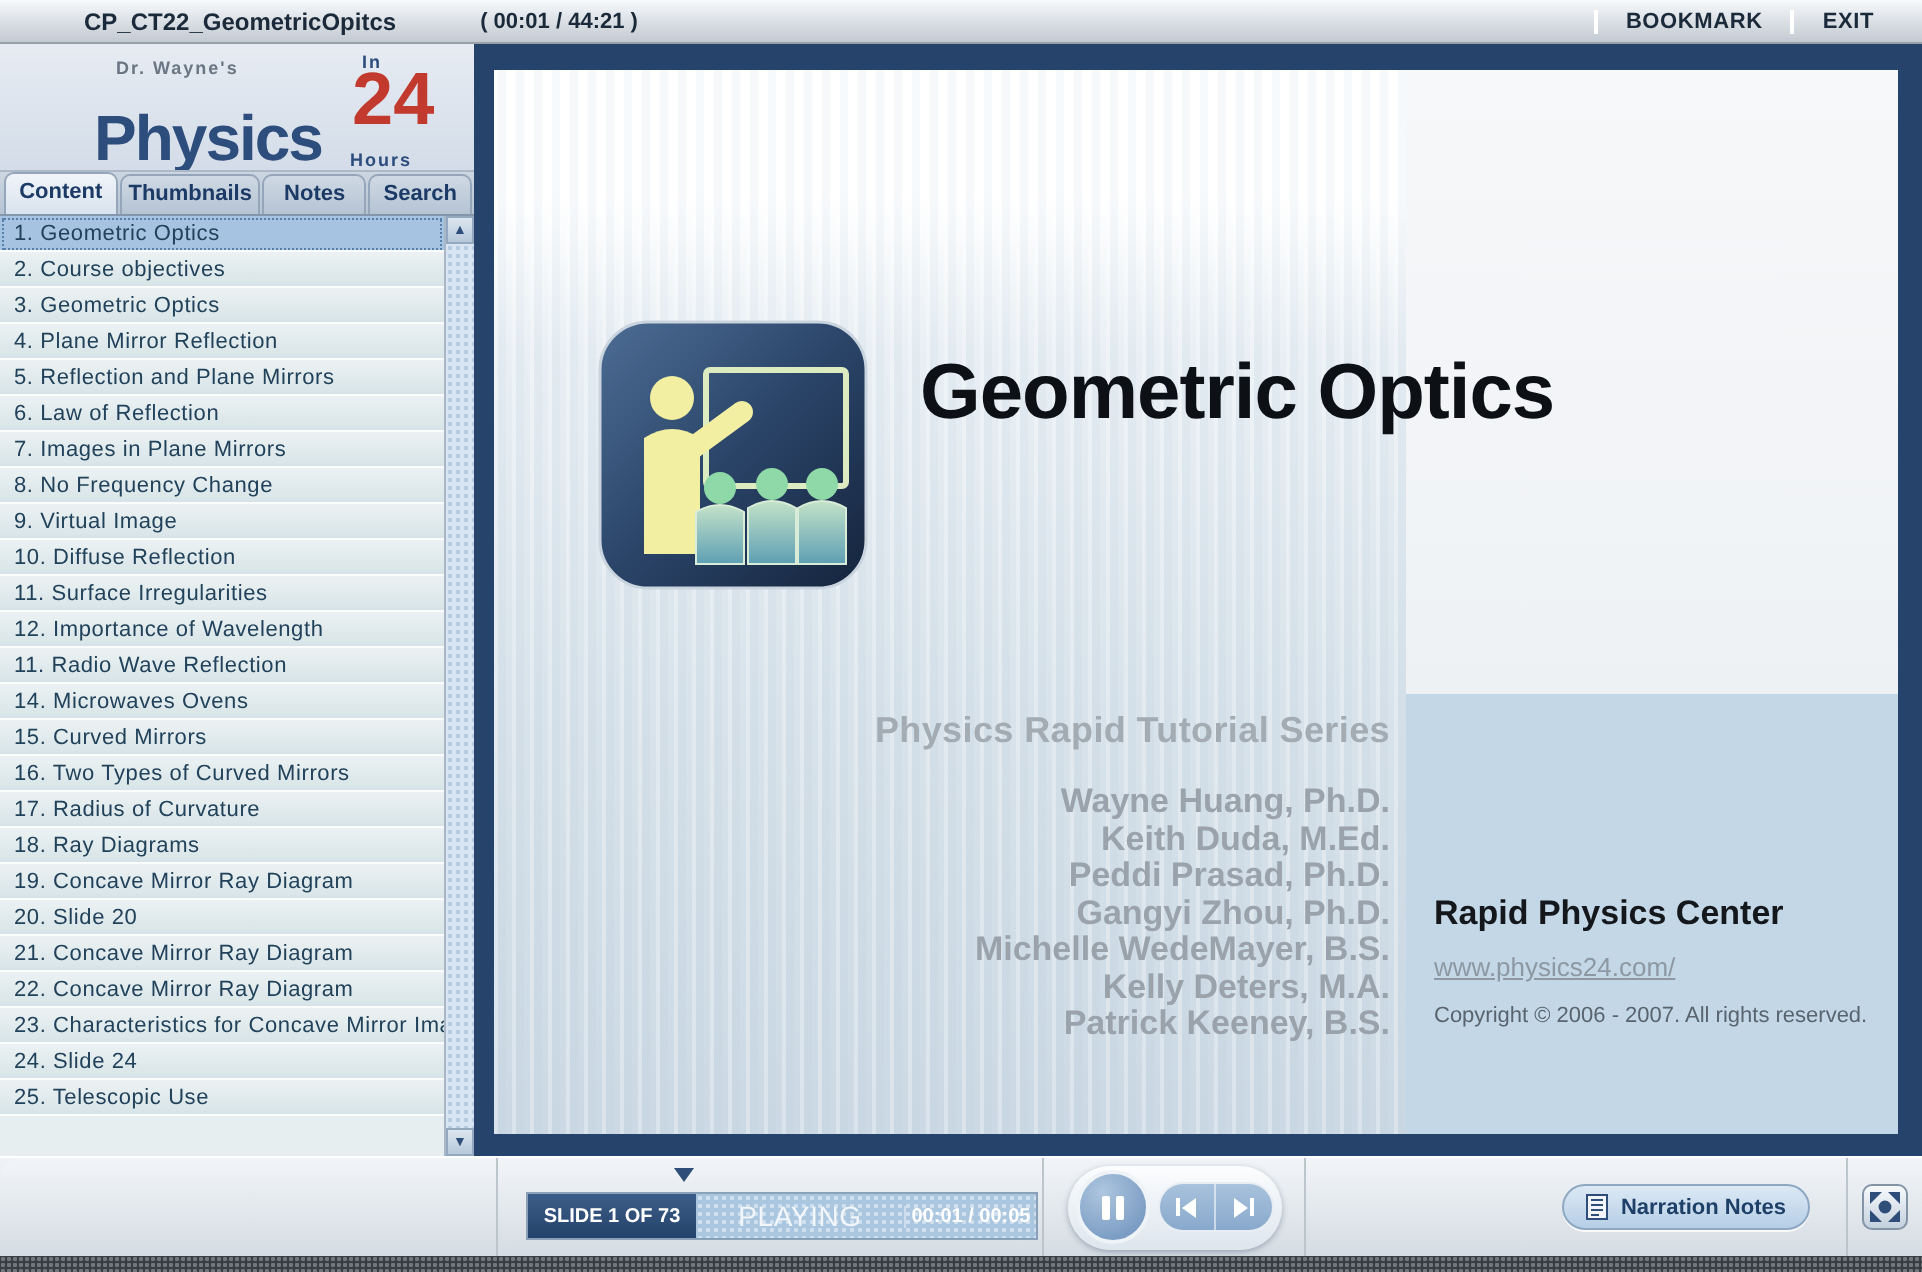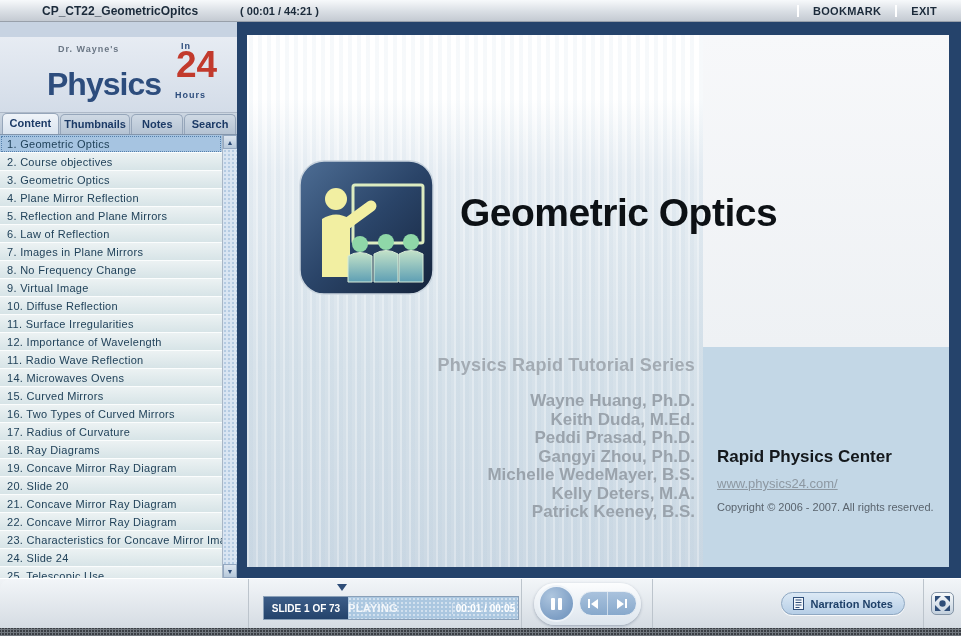--- a/index.html
+++ b/index.html
@@ -12,22 +12,22 @@
     color:#1b2a3a; font-weight:bold; font-size:12px; }
   .topbar .ttime { margin-left:42px; font-size:11px; }
   .topbar .spacer { flex:1; }
   .topbtn { padding:0 14px; border-left:2px solid #ffffff; cursor:default; font-size:11px; letter-spacing:.3px; }
 
   
   .bodyrow { display:flex; height:556px; }
 
   
   .sidebar { width:237px; display:flex; flex-direction:column; background:#c7d3e2; }
-  .logo { position:relative; height:76px; background:linear-gradient(#e7ecf3,#d3dce8);
-    border-bottom:1px solid #aeb9c8; overflow:hidden;margin-top:15px; }
+  .logo { position:relative; height:64px; background:linear-gradient(#e7ecf3,#d3dce8);
+    border-bottom:1px solid #aeb9c8; overflow:hidden; }
   .logo .prefix { position:absolute; left:58px; top:7px; font-size:9px; font-weight:bold; color:#6a7684; letter-spacing:1px; }
   .logo .word  { position:absolute; left:47px; top:29px; font-size:32px; font-weight:bold; color:#2d4d7d; letter-spacing:-1px; }
   .logo .in    { position:absolute; left:181px; top:4px; font-size:9px; font-weight:bold; color:#2d4d7d; letter-spacing:1px; }
   .logo .num   { position:absolute; left:176px; top:7px; font-size:37px; font-weight:bold; color:#c23a2d; }
   .logo .hours { position:absolute; left:175px; top:53px; font-size:9px; font-weight:bold; color:#2d4d7d; letter-spacing:1px; }
 
   .tabs { height:22px; display:flex; align-items:flex-end; padding-left:2px;
     background:linear-gradient(#ccd6e1,#b7c4d4); border-bottom:1px solid #8496ac; }
   .tab { height:20px; line-height:19px; text-align:center; font-size:11px; font-weight:bold; color:#1c3a66;
     background:linear-gradient(#cfd9e4,#b5c3d3); border:1px solid #96a6ba; border-bottom:none;
@@ -52,21 +52,21 @@
   .stage { flex:1; background:#25436b; padding:13px 12px 11px 10px; }
   .slide { position:relative; width:100%; height:100%; background:#fff; display:flex; }
   .slide-main { position:relative; flex:1; overflow:hidden;
     background:
       repeating-linear-gradient(90deg, rgba(255,255,255,.28) 0 2px, rgba(170,195,215,.10) 2px 6px, rgba(255,255,255,0) 6px 9px),
       linear-gradient(180deg,#ffffff 0%,#ffffff 12%,#e9eff4 26%,#d7e2ea 62%,#ccd9e4 100%); }
   .slide-right { width:246px; display:flex; flex-direction:column; }
   .rp-top { height:312px; background:linear-gradient(180deg,#f7f8fa,#eef1f4); }
   .rp-bottom { flex:1; background:#c3d7e6; padding:100px 10px 0 14px; }
 
-  .slide-title { position:absolute; left:213px; top:156px; z-index:3; white-space:nowrap;
+  .slide-title { position:absolute; left:213px; top:140px; z-index:3; white-space:nowrap;
     font-size:39px; font-weight:bold; color:#0d1115; letter-spacing:-.5px; }
   .pres-icon { position:absolute; left:51px; top:124px; z-index:2; }
 
   .series { position:absolute; right:8px; top:320px; width:440px; text-align:right;
     font-size:18px; font-weight:bold; color:#a3abb3; letter-spacing:.2px; }
   .credits { position:absolute; right:8px; top:357px; width:440px; text-align:right; list-style:none; }
   .credits li { font-size:17px; font-weight:bold; color:#9aa3ac; line-height:18.5px; white-space:nowrap; }
 
   .org { font-size:17px; font-weight:bold; color:#14181c; }
   .weburl { display:inline-block; margin-top:9px; font-size:13px; color:#8d98a2; text-decoration:underline; cursor:pointer; }
@@ -83,21 +83,21 @@
   .bb-fs { width:37px; display:flex; align-items:center; justify-content:center; border-right:none; }
 
   .marker { position:absolute; left:88px; top:5px; width:0; height:0;
     border-left:5px solid transparent; border-right:5px solid transparent; border-top:7px solid #2e4d78; }
   .progressbar { position:absolute; left:14px; top:17px; width:256px; height:24px; display:flex;
     border:1px solid #8aa0b8; cursor:pointer; }
   .pb-slide { width:84px; display:flex; align-items:center; justify-content:center;
     background:linear-gradient(#3c5d88,#24436b); color:#fff; font-size:10px; font-weight:bold; }
   .pb-playing { flex:1; display:flex; align-items:center; background:#abc7e0;
     background-image:radial-gradient(rgba(255,255,255,.45) 1px, transparent 1.2px); background-size:4px 4px; }
-  .pb-status { flex:1; color:#f2f6fa; font-size:11px; font-weight:bold; letter-spacing:.3px; }
+  .pb-status { flex:1; text-align:center; color:#f2f6fa; font-size:14px; font-weight:normal; letter-spacing:.3px; }
   .pb-time { width:66px; text-align:center; color:#ffffff; font-size:10px; font-weight:bold;
     border-left:1px solid #cfdeed; }
 
   .capsule { display:flex; align-items:center; gap:4px; padding:2px 4px; height:42px;
     background:linear-gradient(#fcfdfe,#dde5ed); border-radius:21px; box-shadow:0 1px 3px rgba(40,60,90,.35); }
   .pausebtn { width:37px; height:37px; border-radius:50%; display:flex; align-items:center; justify-content:center; gap:3px;
     background:radial-gradient(circle at 35% 28%, #aec6df, #7e9fc5 70%, #6f93bb); border:2px solid #eef3f8; cursor:pointer; }
   .pausebtn .bar { width:4px; height:12px; background:#fff; border-radius:1px; }
   .skips { display:flex; align-items:center; width:58px; height:25px; border-radius:13px;
     background:linear-gradient(#a9c2dd,#88a9cc); border:1px solid #e8eef4; cursor:pointer; }

